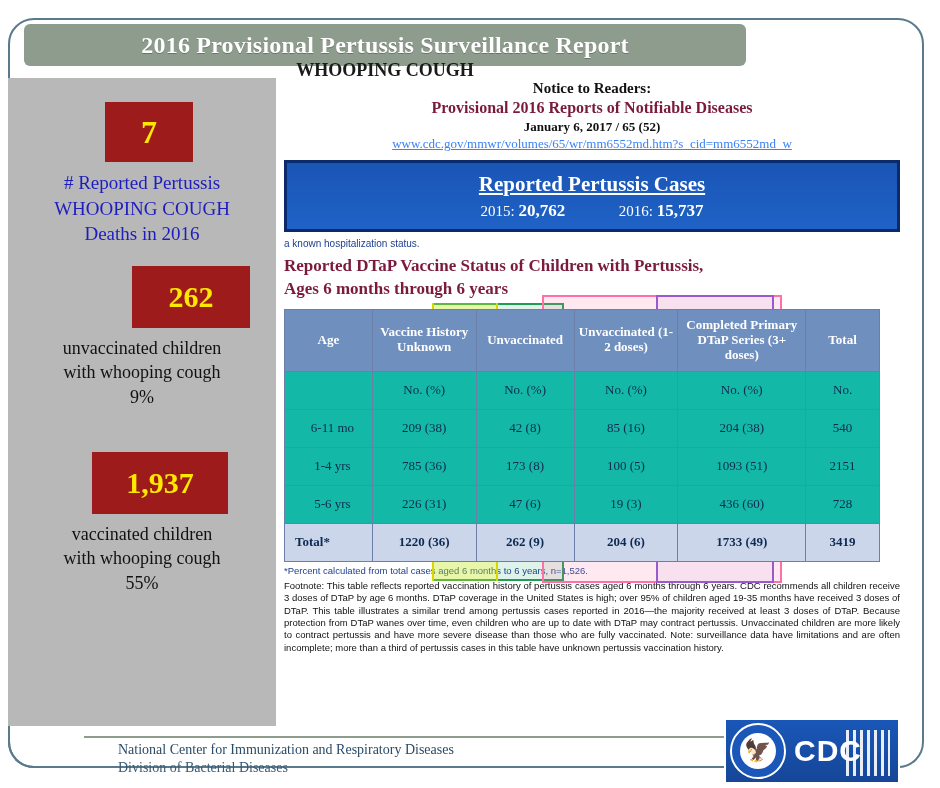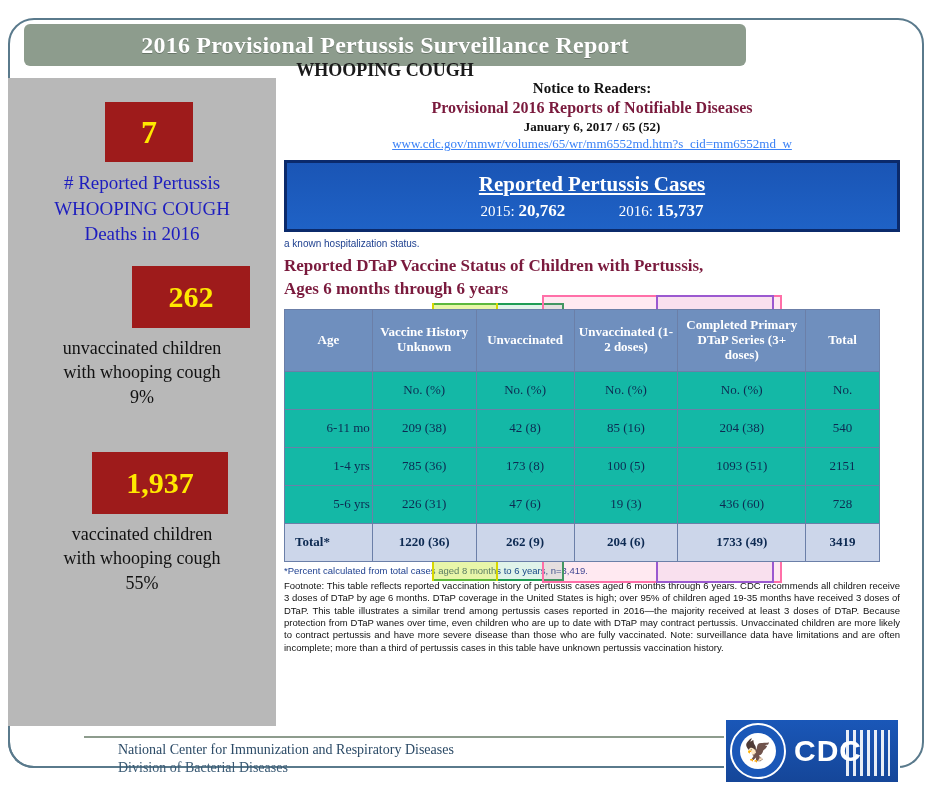--- a/index.html
+++ b/index.html
@@ -134,21 +134,21 @@
     font-weight:bold;
     font-size:13px;
     line-height:1.15;
     height:62px;
   }
   table.dtap tbody td { height:38px; background:#14b8a6; }
   table.dtap tbody tr.total td {
     background:#ccd6ea;
     font-weight:bold;
   }
-  table.dtap tbody td.age { text-align:right; padding-left:10px; }
+  table.dtap tbody td.age { text-align:center; padding-left:10px; }
   table.dtap tbody tr.total td.age { text-align:left; }
 
   
   .hl { position:absolute; z-index:1; pointer-events:none; }
   .hl-yellow { left:148px; top:-6px; width:66px; height:278px; background:rgba(255,255,0,.28); border-left:2px solid #d8d800; border-right:2px solid #d8d800;}
   .hl-green  { left:148px; top:-6px; width:132px; height:278px; background:rgba(0,160,80,.12); border:2px solid #1f9d55;}
   .hl-pink   { left:258px; top:-14px; width:240px; height:288px; background:rgba(255,120,170,.16); border:2px solid #ff6fa8;}
   .hl-purple { left:372px; top:-14px; width:118px; height:288px; border:2px solid #9b59d0; background:rgba(155,89,208,.06);}
 
   .footnote-star {
@@ -321,21 +321,21 @@
             <td>1220 (36)</td>
             <td>262 (9)</td>
             <td>204 (6)</td>
             <td>1733 (49)</td>
             <td>3419</td>
           </tr>
         </tbody>
       </table>
     </div>
 
-    <div class="footnote-star">*Percent calculated from total cases aged 8 months to 6 years, n=3,419.</div>
+    <div class="footnote-star">*Percent calculated from total cases aged 6 months to 6 years, n=1,526.</div>
     <div class="footnote">Footnote: This table reflects reported vaccination history of pertussis cases aged 6 months through 6 years. CDC recommends all children receive 3 doses of DTaP by age 6 months. DTaP coverage in the United States is high; over 95% of children aged 19-35 months have received 3 doses of DTaP. This table illustrates a similar trend among pertussis cases reported in 2016—the majority received at least 3 doses of DTaP. Because protection from DTaP wanes over time, even children who are up to date with DTaP may contract pertussis. Unvaccinated children are more likely to contract pertussis and have more severe disease than those who are fully vaccinated. Note: surveillance data have limitations and are often incomplete; more than a third of pertussis cases in this table have unknown pertussis vaccination history.</div>
   </div>
 
   <div class="footer-bar">
     <div class="fline"></div>
     <div class="f1">National Center for Immunization and Respiratory Diseases</div>
     <div class="f2">Division of Bacterial Diseases</div>
   </div>
 
   <div class="cdc">

